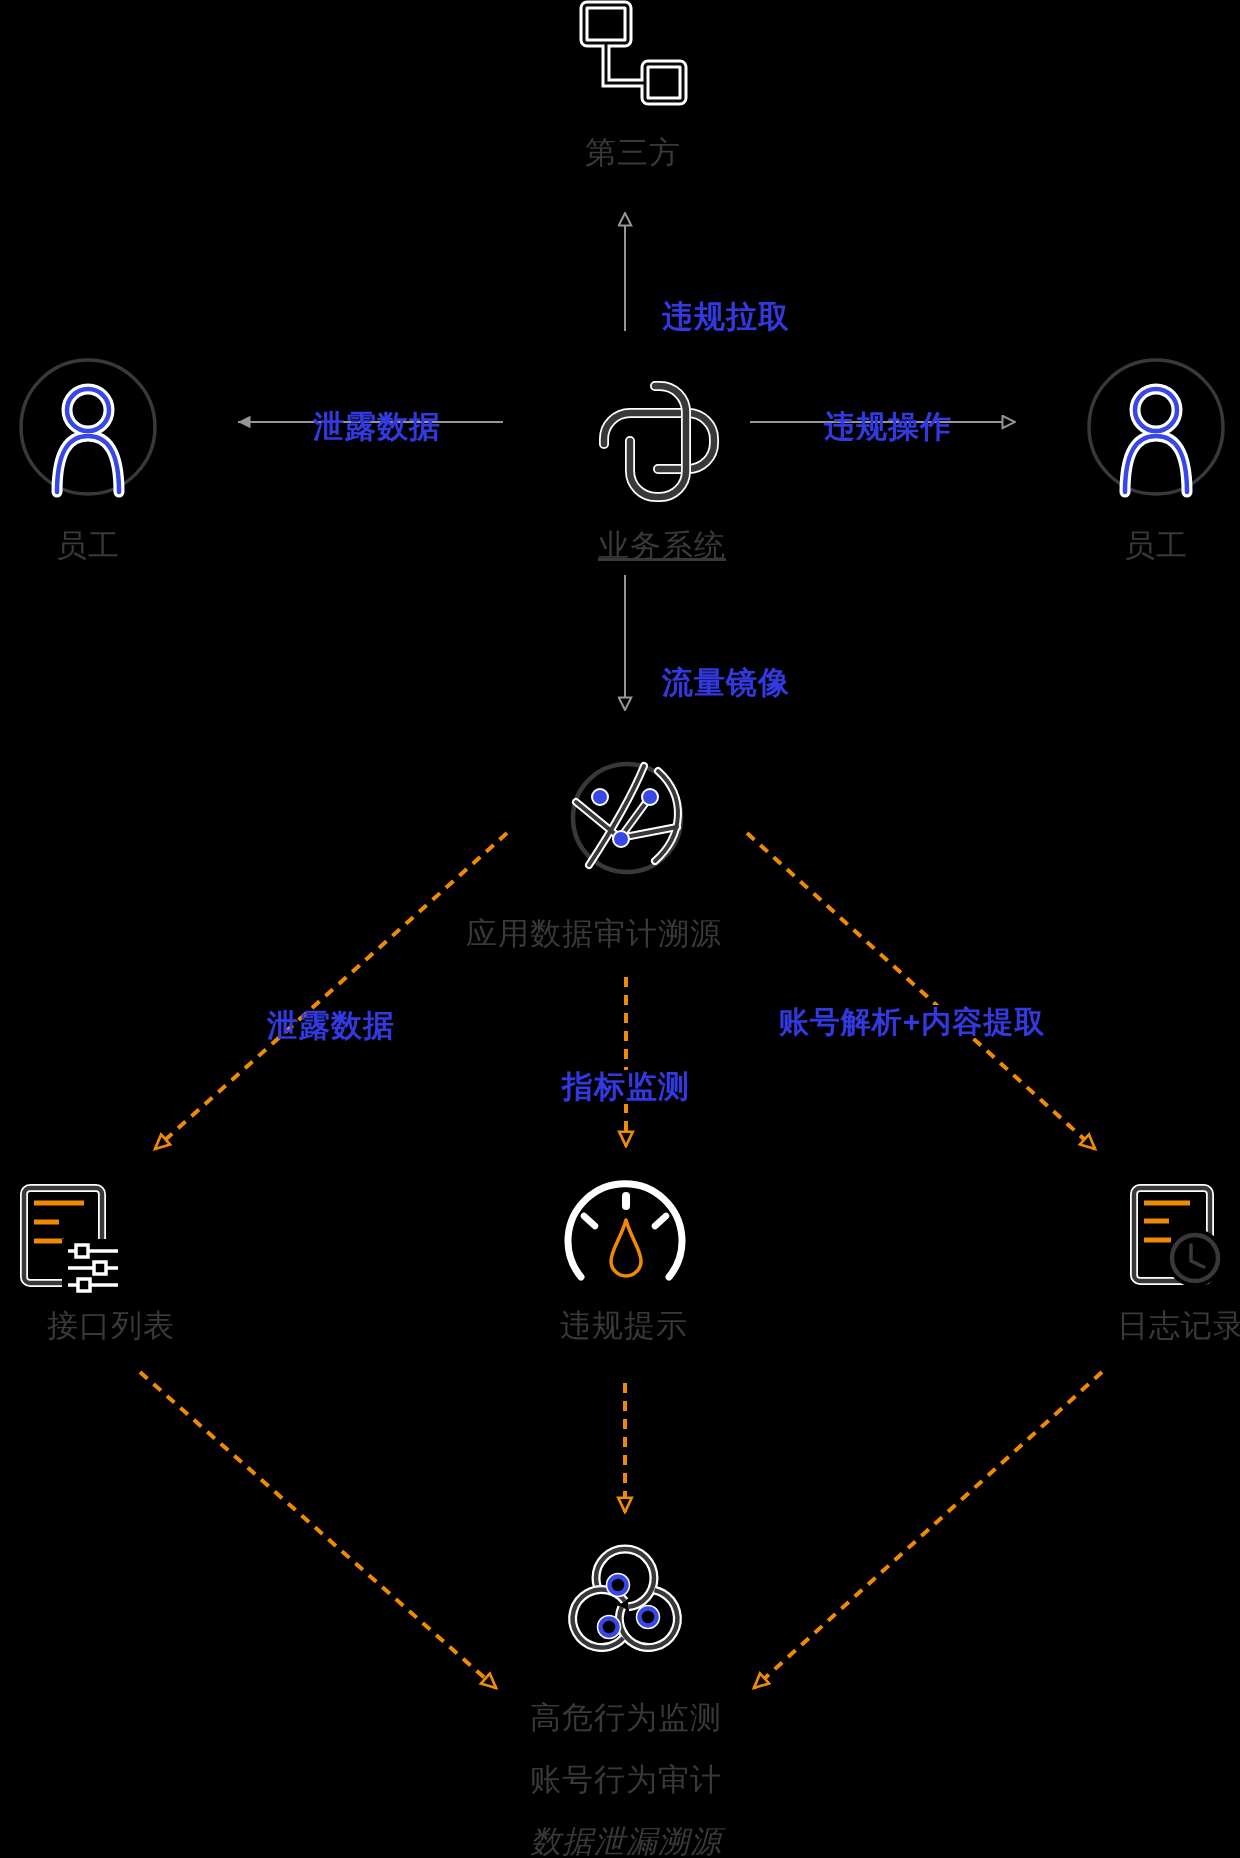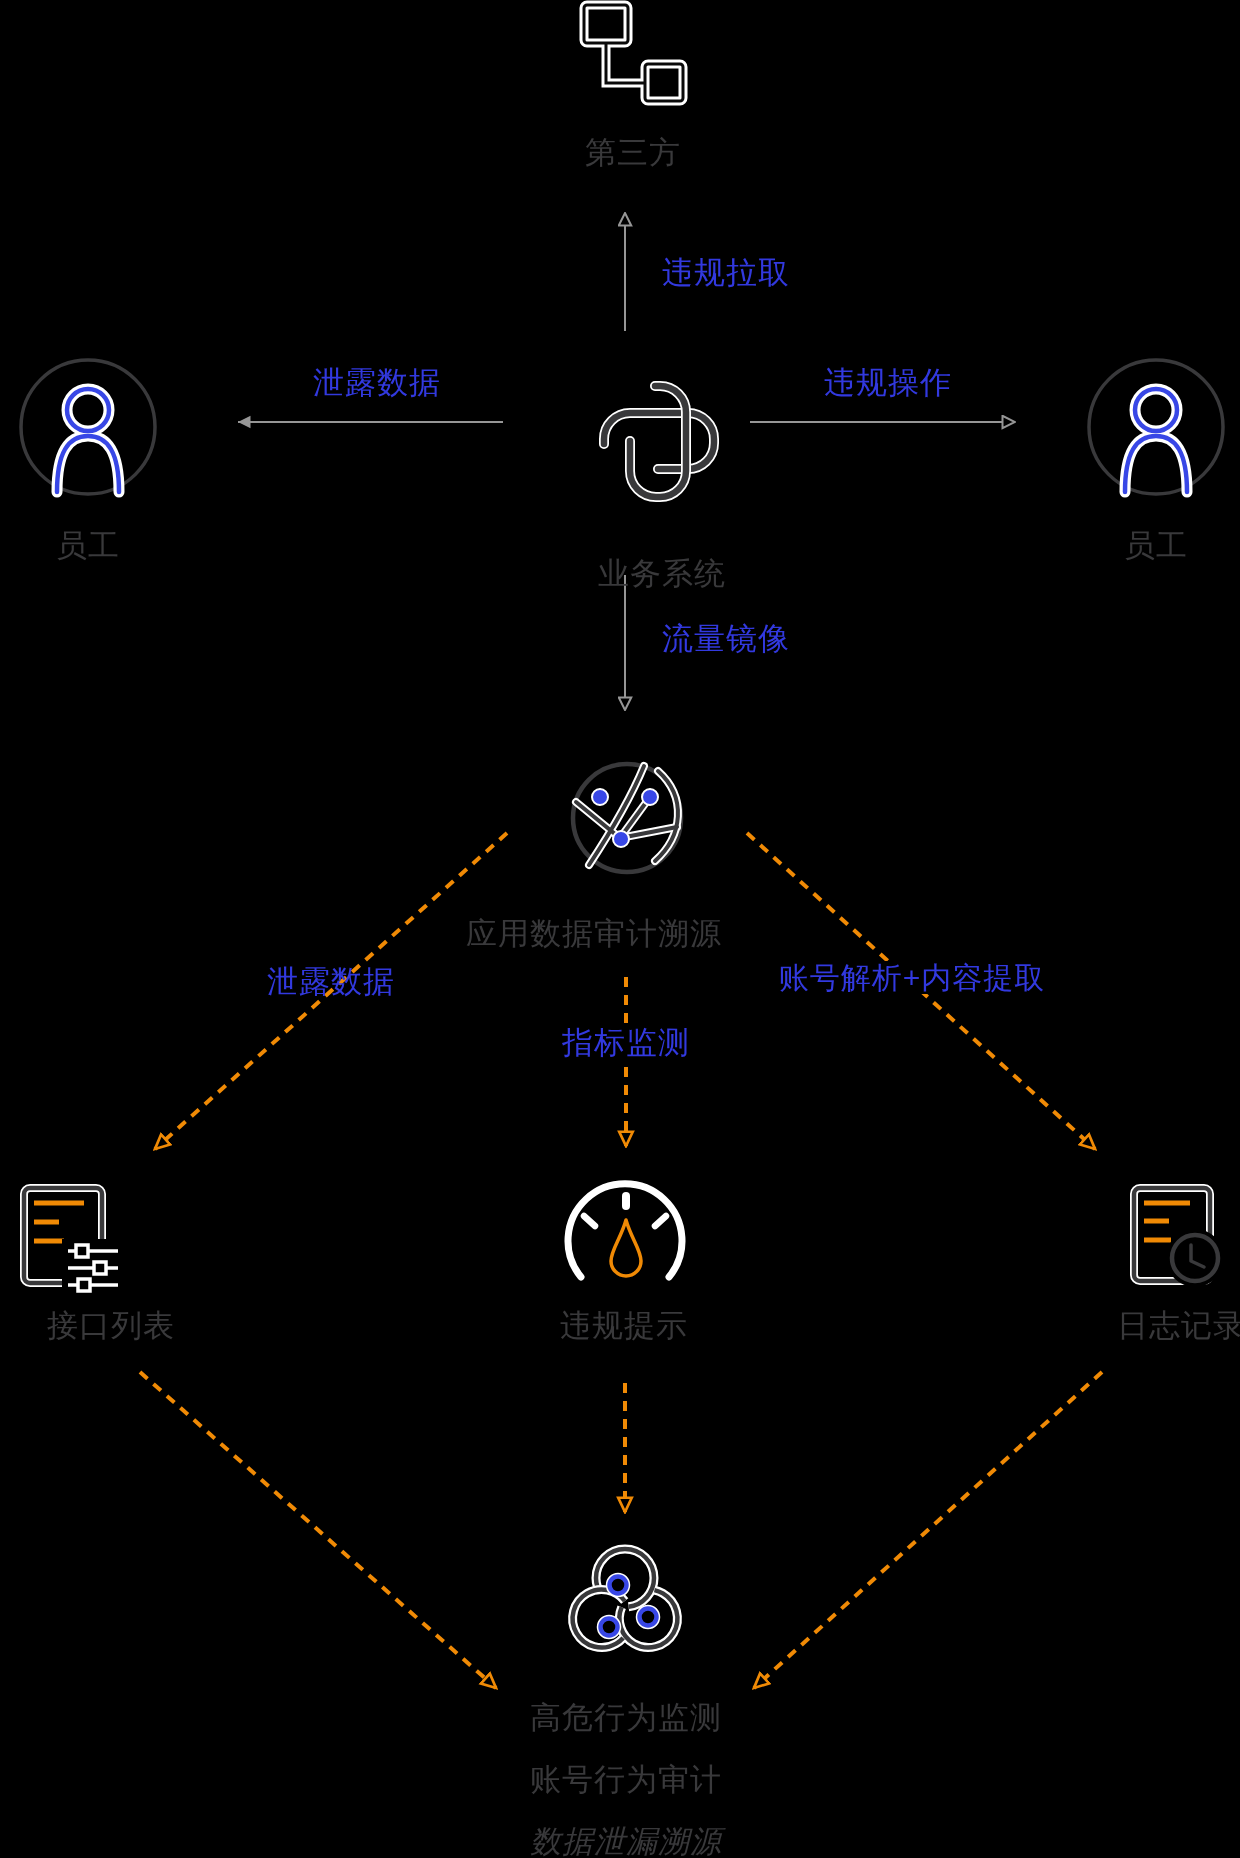--- a/index.html
+++ b/index.html
@@ -12,21 +12,21 @@
     --icon-white:#ffffff;
   }
   html,body{margin:0;padding:0;background:var(--background);}
   body{width:1240px;height:1858px;overflow:hidden;position:relative;
        font-family:"Liberation Sans","DejaVu Sans",sans-serif;}
   .stage{position:absolute;left:0;top:0;width:1239px;height:1858px;}
   svg.layer{position:absolute;left:0;top:0;}
   .lbl{position:absolute;white-space:nowrap;color:var(--dark-text);
        font-size:31px;font-weight:400;letter-spacing:1px;line-height:1.1;}
   .lbl-blue{position:absolute;white-space:nowrap;color:var(--blue-label);
-       font-size:31px;font-weight:400;letter-spacing:1px;line-height:1.1;}
+       font-size:31px;font-weight:700;letter-spacing:1px;line-height:1.1;margin-top:44px;}
   .ctr{transform:translateX(-50%);}
   .occlude{background:var(--background);padding:0 5px;}
   
   .nf{fill:none}
   .st-dark{stroke:var(--dark-text)}
   .st-white{stroke:var(--icon-white)}
   .st-orange{stroke:var(--orange-accent)}
   .st-gray{stroke:var(--arrow-gray)}
   .st-blue{stroke:var(--icon-blue)}
   .f-blue{fill:var(--icon-blue)}
@@ -208,21 +208,21 @@
   <div class="lbl ctr" style="left:633px;top:136px;">第三方</div>
 
   <div class="lbl-blue" style="left:662px;top:256px;">违规拉取</div>
 
   <div class="lbl-blue" style="left:313px;top:366px;">泄露数据</div>
 
   <div class="lbl-blue" style="left:824px;top:366px;">违规操作</div>
 
   <div class="lbl ctr" style="left:88px;top:529px;">员工</div>
 
-  <div class="lbl ctr" style="left:662px;top:557px;">业务系统</div>
+  <div class="lbl ctr" style="left:662px;top:529px;text-decoration:underline;">业务系统</div>
 
   <div class="lbl ctr" style="left:1156px;top:529px;">员工</div>
 
   <div class="lbl-blue" style="left:662px;top:622px;">流量镜像</div>
 
   <div class="lbl ctr" style="left:594px;top:917px;">应用数据审计溯源</div>
 
   <div class="lbl-blue" style="left:267px;top:965px;">泄露数据</div>
 
   <div class="lbl-blue ctr occlude" style="left:626px;top:1026px;">指标监测</div>

